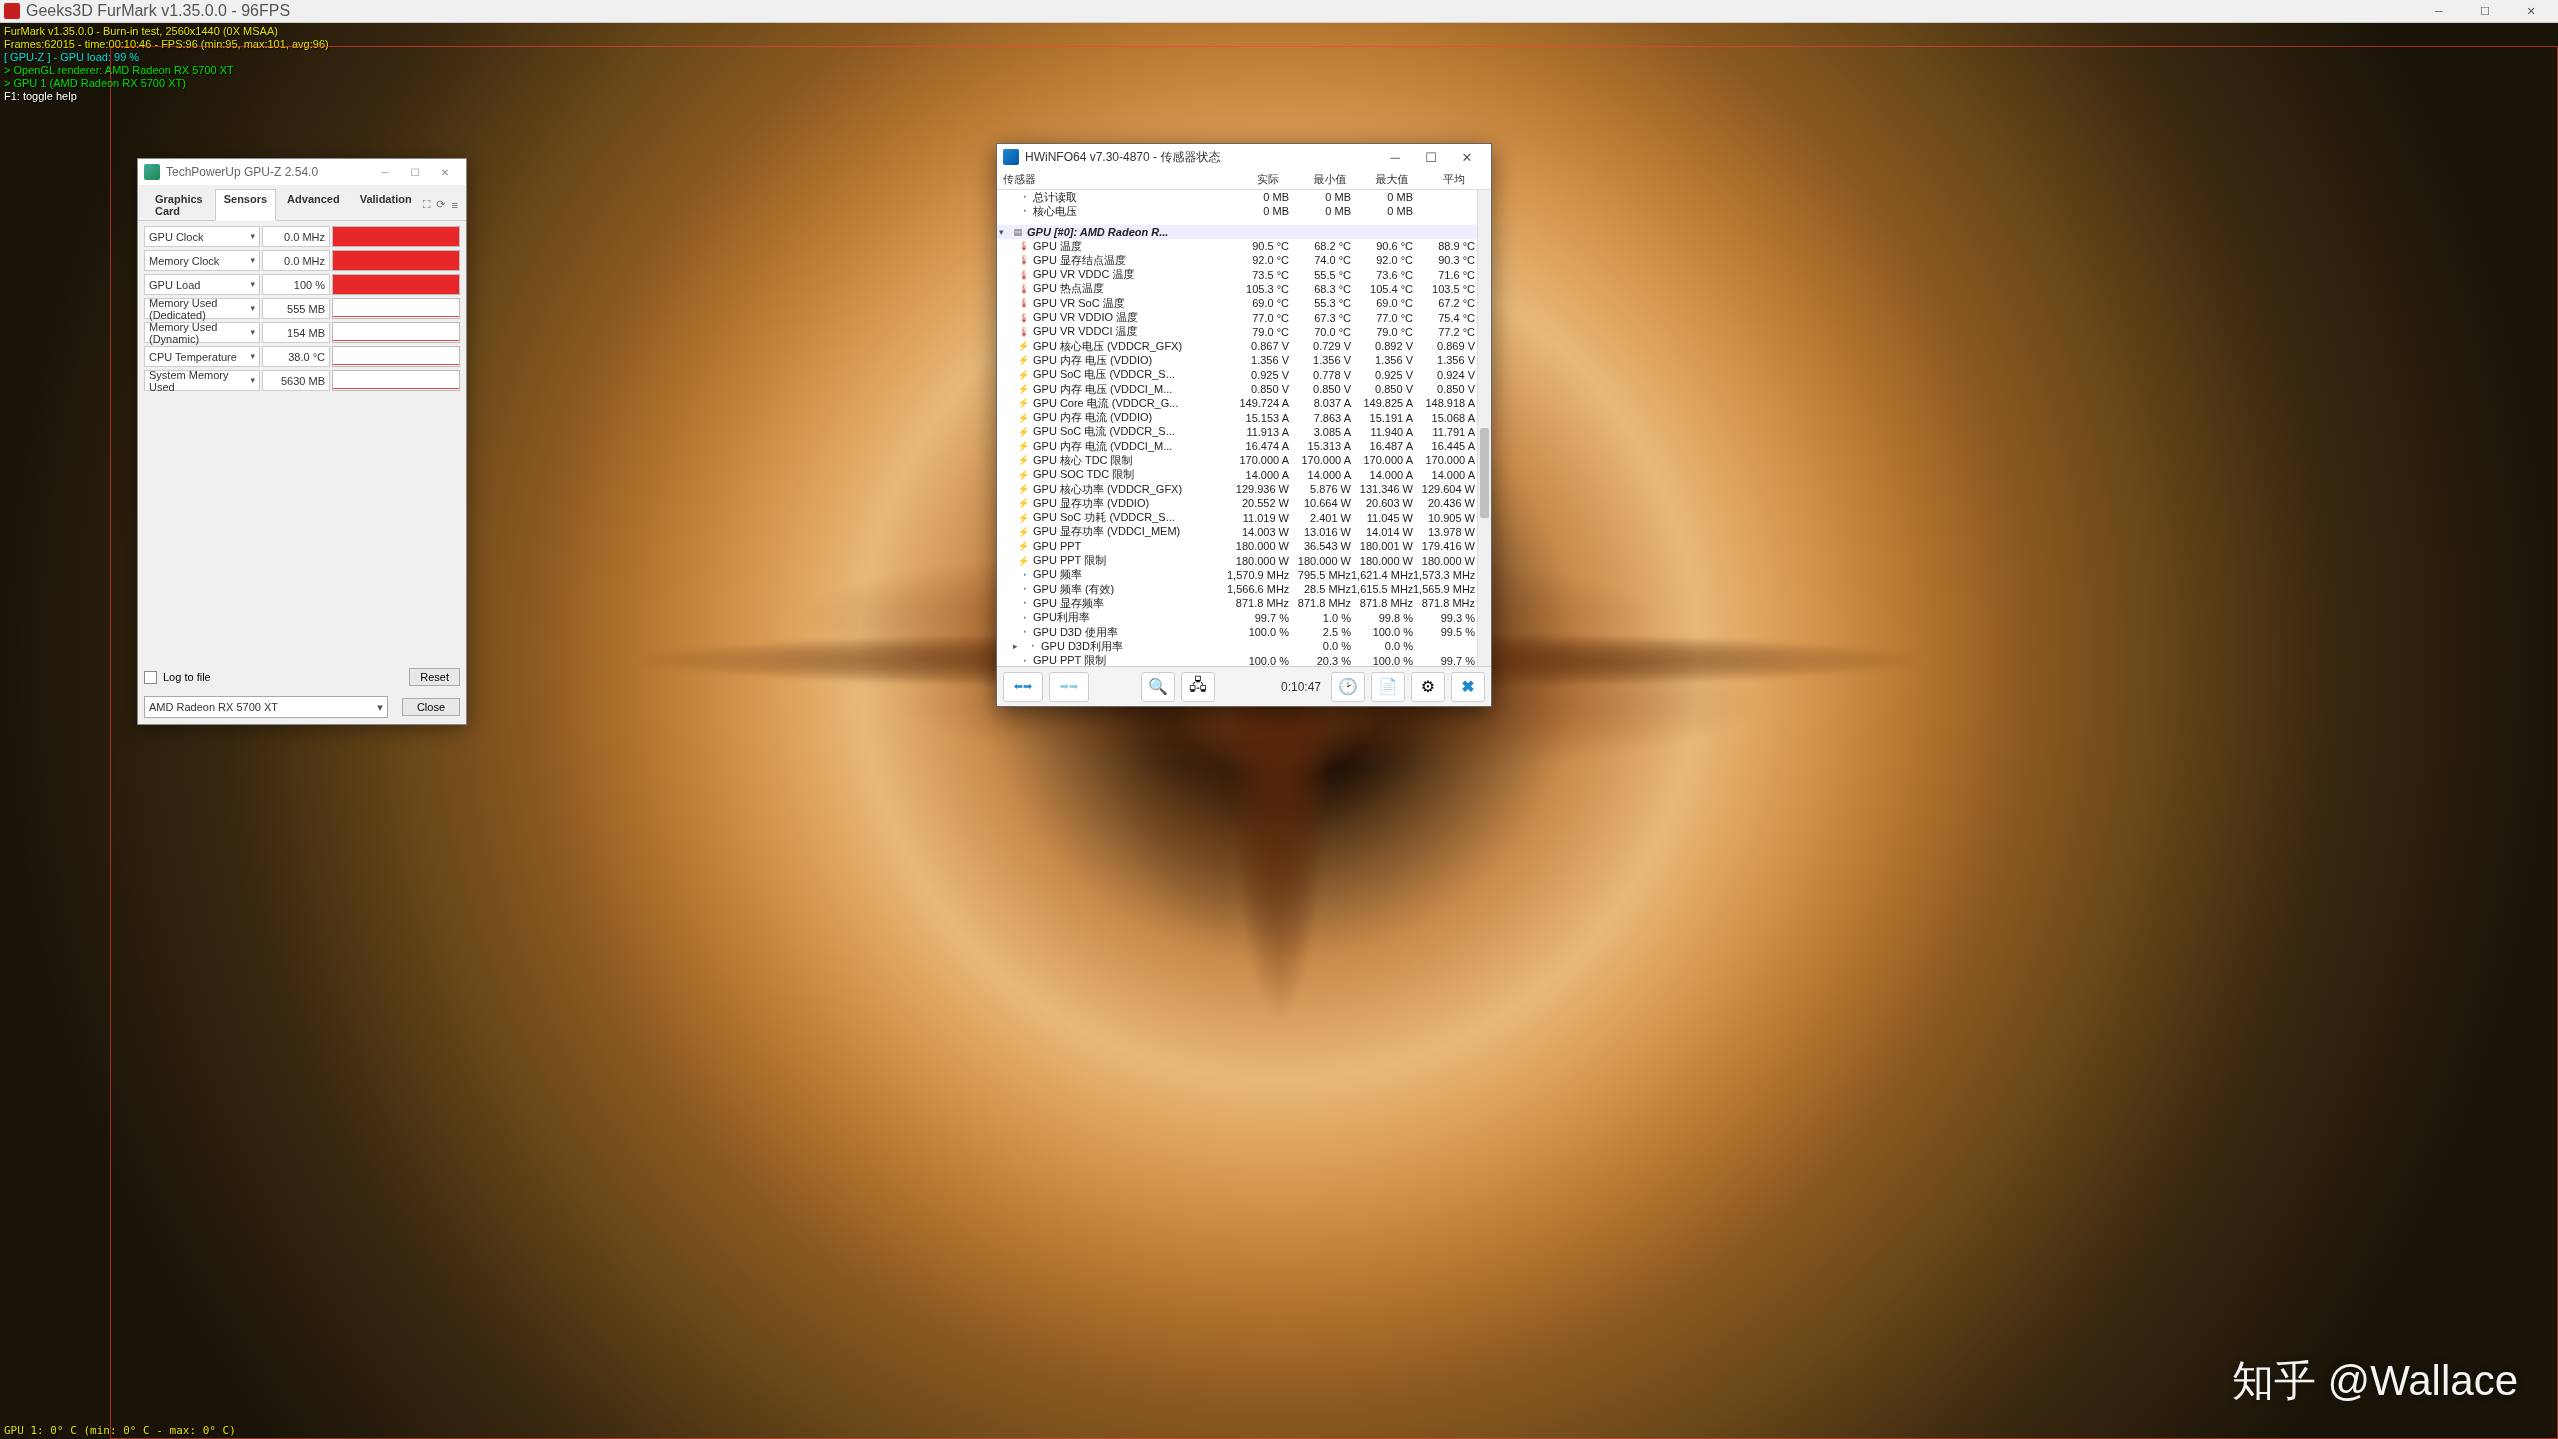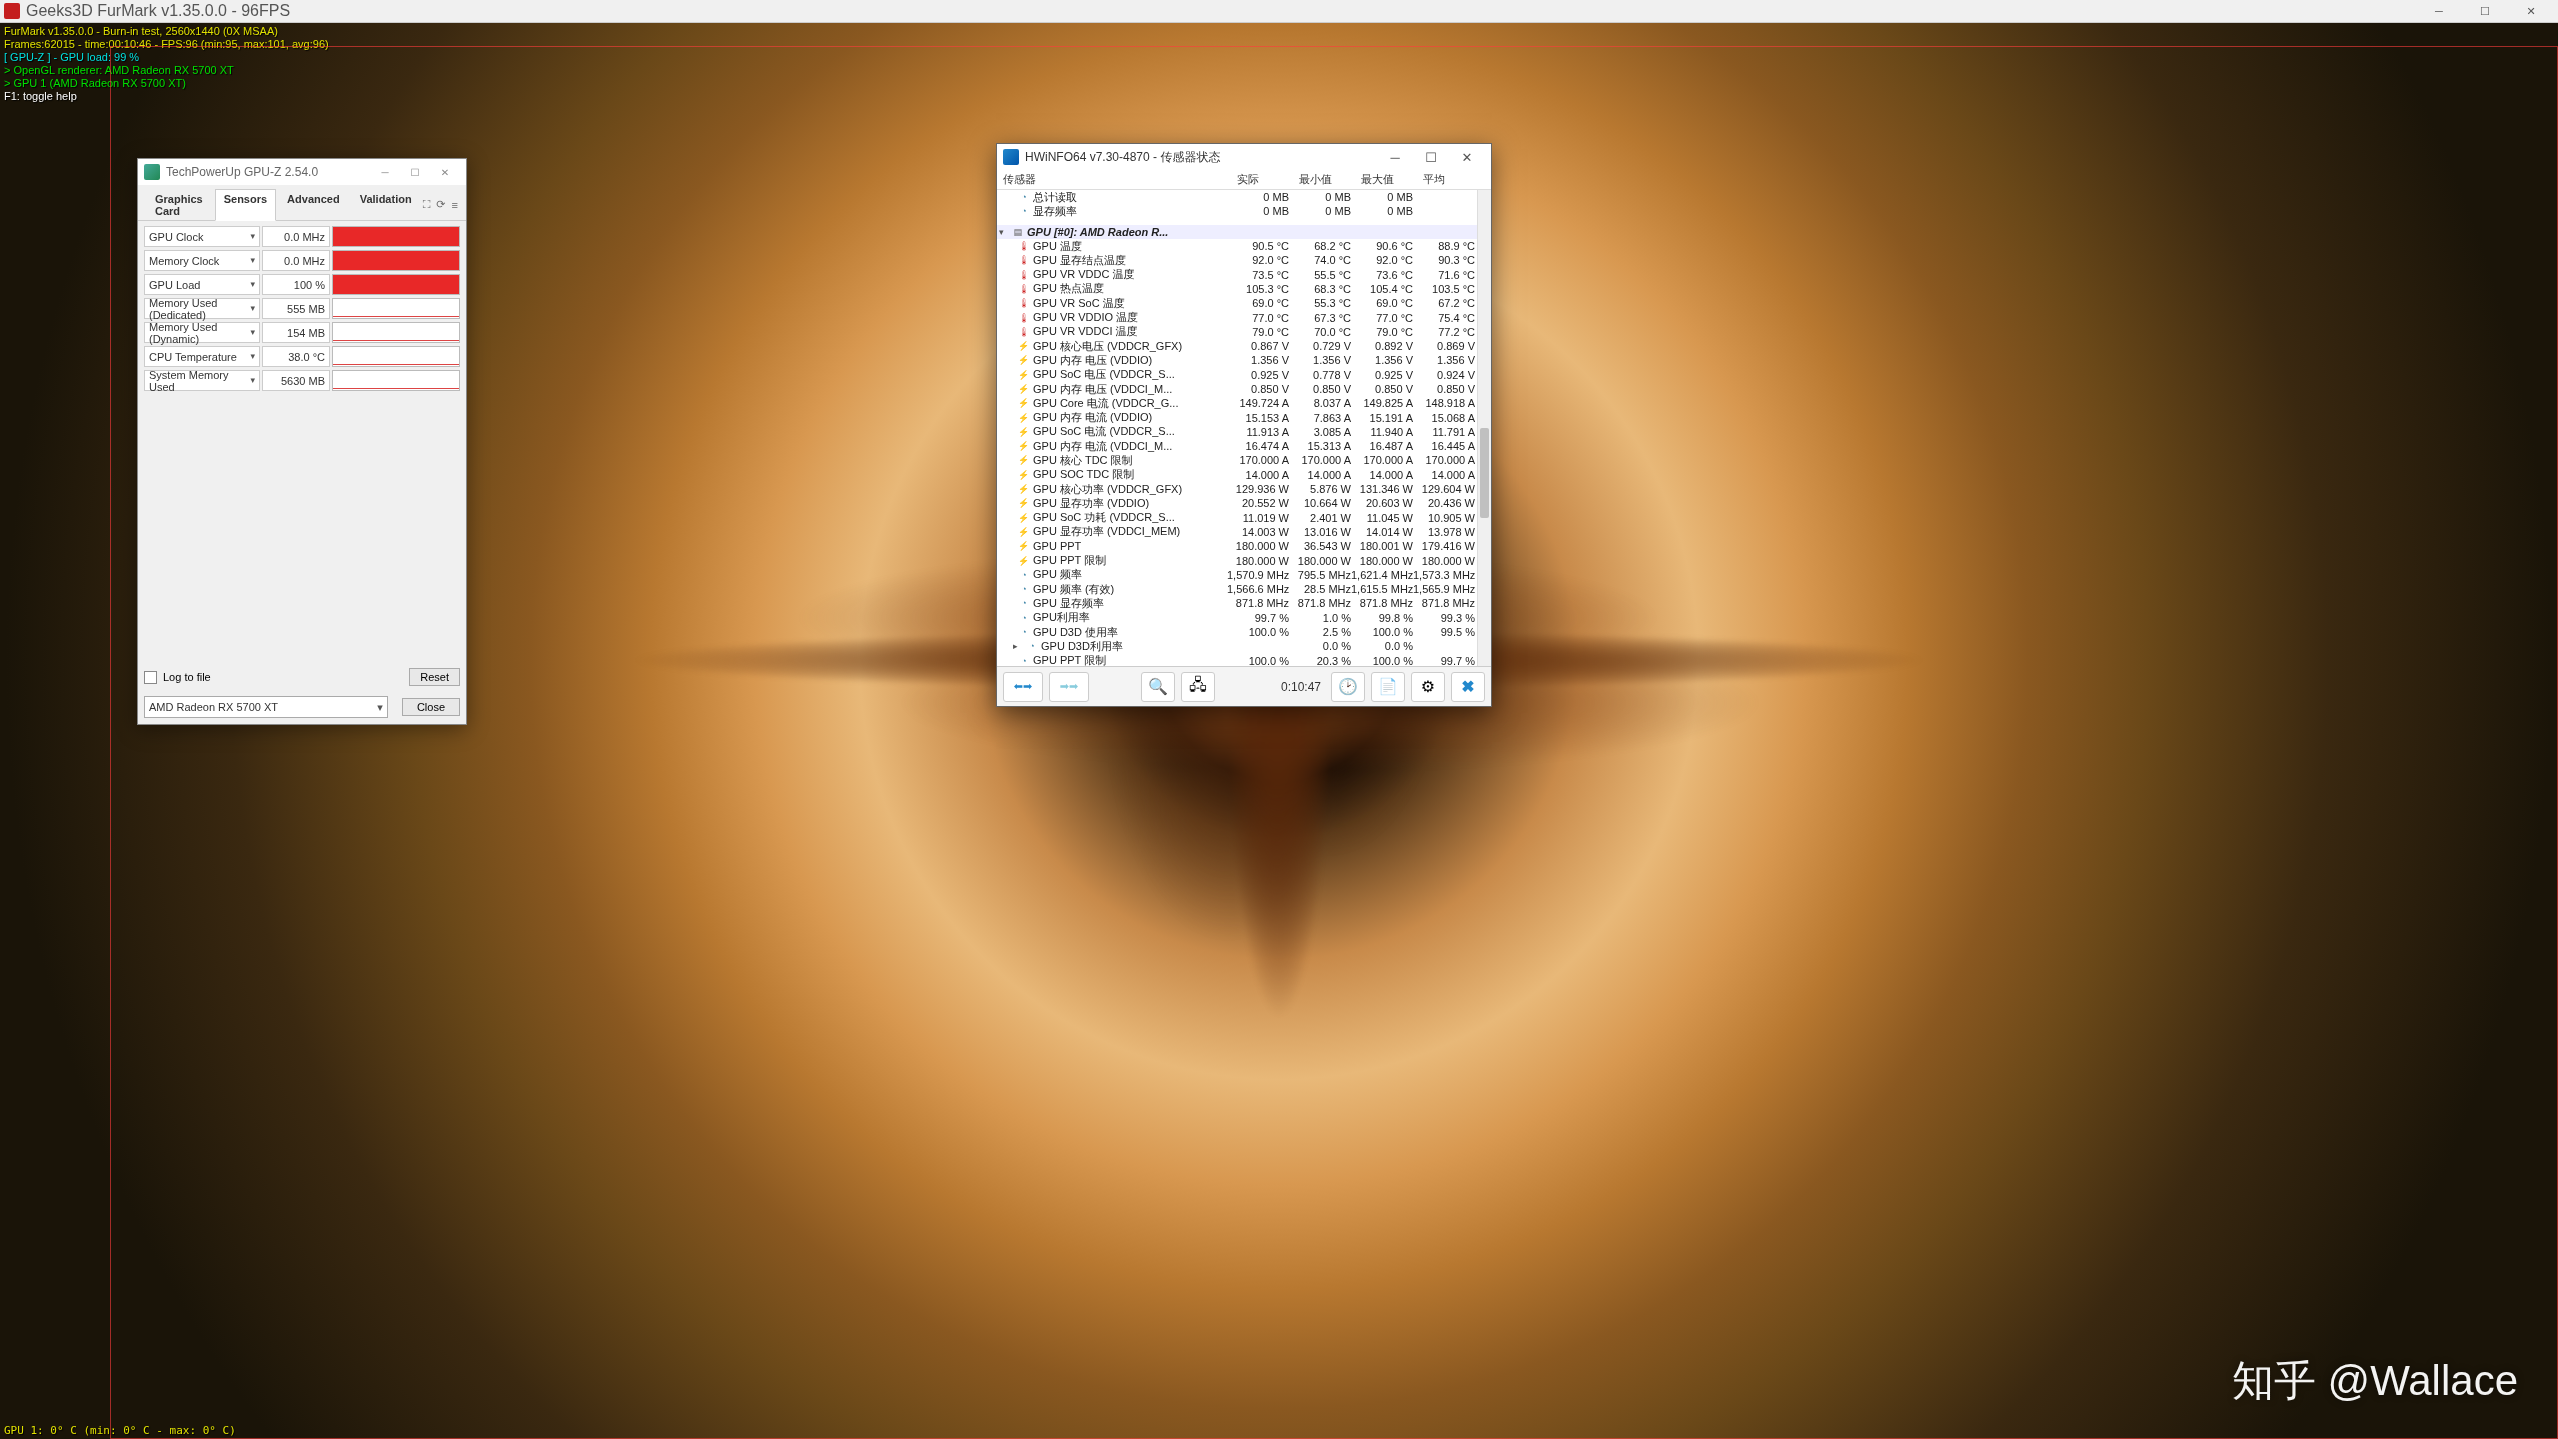--- a/index.html
+++ b/index.html
@@ -62,21 +62,21 @@
 
 
 .hwi{position:absolute;top:143px;left:996px;width:496px;height:564px;background:#fff;border:1px solid #666;box-shadow:0 6px 24px rgba(0,0,0,.5);display:flex;flex-direction:column;}
 .hwi-titlebar{height:26px;background:#fff;display:flex;align-items:center;padding:0 6px;}
 .hwi-icon{width:16px;height:16px;background:linear-gradient(135deg,#28c,#05a);margin-right:6px;border-radius:2px;}
 .hwi-title{color:#333;font-size:12px;flex:1;}
 .hwi-wc{display:flex;gap:0;}
 .hwi-wc span{width:36px;height:24px;display:flex;align-items:center;justify-content:center;color:#555;font-size:13px;}
 .hwi-head{display:flex;padding:2px 6px;border-bottom:1px solid #ddd;color:#333;font-size:11px;}
 .hwi-head .c1{flex:1;}
-.hwi-head .cn{width:62px;text-align:left;}
+.hwi-head .cn{width:62px;text-align:center;}
 .hwi-rows{flex:1;overflow:hidden;position:relative;}
 .hwi-rows-inner{position:absolute;inset:0 14px 0 0;overflow:hidden;}
 .hwi-row{display:flex;align-items:center;height:14.3px;padding:0 2px 0 6px;color:#222;font-size:11px;}
 .hwi-row.hdr{background:#eef;}
 .hwi-row .ic{width:14px;height:12px;margin-right:2px;display:inline-flex;align-items:center;justify-content:center;font-size:9px;}
 .ic.temp{color:#c22;}
 .ic.volt{color:#c80;}
 .ic.clk{color:#48a;}
 .ic.chip{color:#555;}
 .hwi-row .nm{flex:1;white-space:nowrap;overflow:hidden;text-overflow:ellipsis;}
@@ -223,21 +223,21 @@
             <span class="ic clk">◔</span>
             <span class="nm">总计读取</span>
             <span class="vn">0 MB</span>
             <span class="vn">0 MB</span>
             <span class="vn">0 MB</span>
             <span class="vn"></span>
           </div>
           <div class="hwi-row">
             <span style="width:14px"></span>
             <span class="ic clk">◔</span>
-            <span class="nm">显存频率</span>
+            <span class="nm">核心电压</span>
             <span class="vn">0 MB</span>
             <span class="vn">0 MB</span>
             <span class="vn">0 MB</span>
             <span class="vn"></span>
           </div>
           <div style="height: 6px;"></div>
           <div class="hwi-row hdr tree">
             <span class="tree-tgl">▾</span>
             <span class="ic chip">▤</span>
             <span class="nm" style="font-style:italic;font-weight:600">GPU [#0]: AMD Radeon R...</span>

